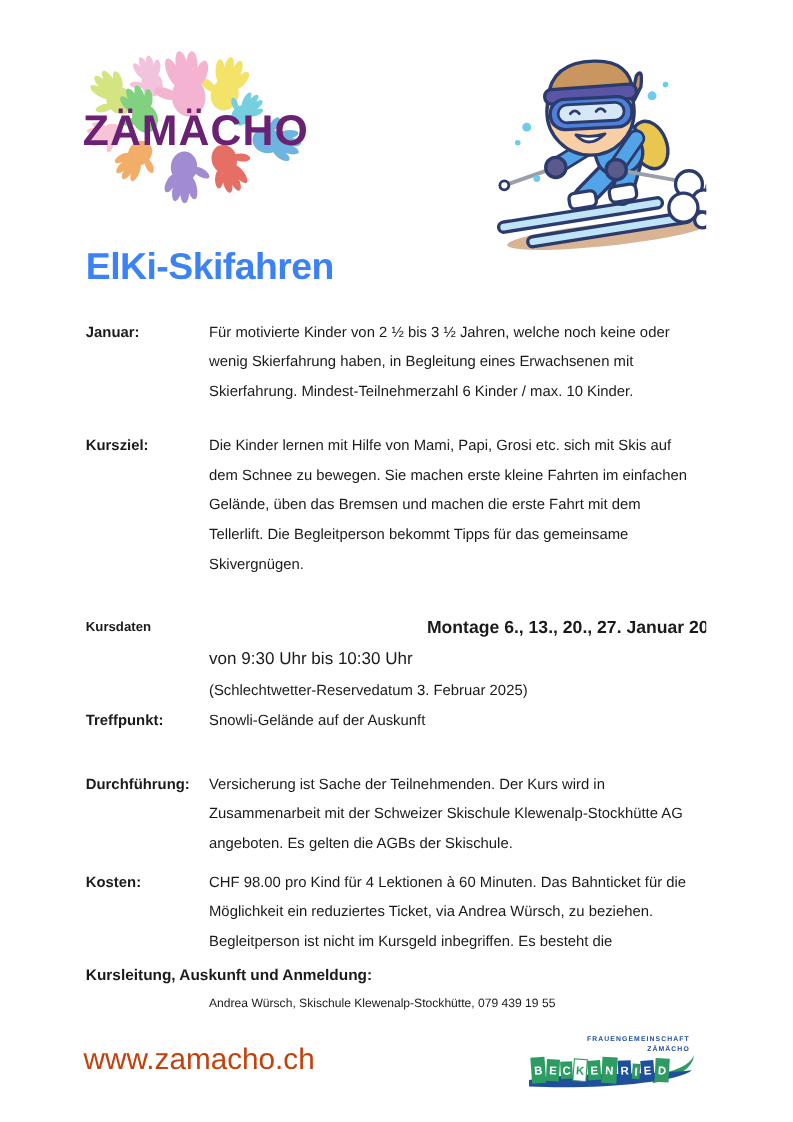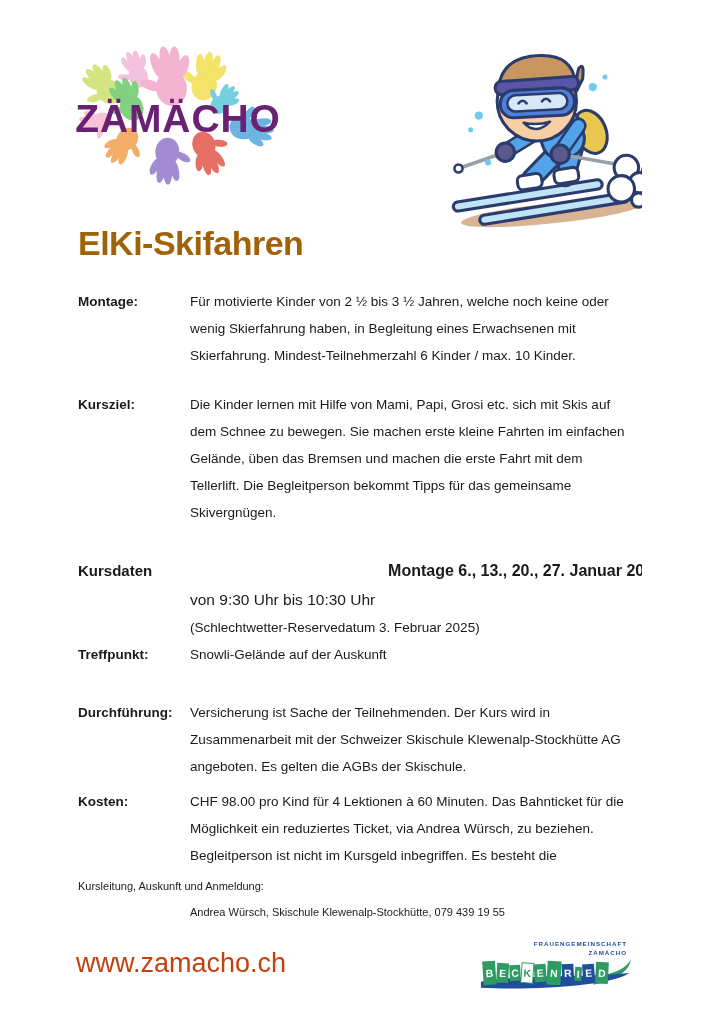--- a/index.html
+++ b/index.html
@@ -11,44 +11,44 @@
     font-family:"Liberation Sans", sans-serif;
     color:#1a1a1a;
   }
   
   .zamacho-logo{position:absolute;left:64px;top:38px;width:228px;height:152px;}
   .skier{position:absolute;left:430px;top:36px;width:234px;height:208px;}
 
   
   .title{
     position:absolute;left:78px;top:224px;margin:0;
-    font-size:34px;font-weight:700;color:#a16207;letter-spacing:-0.5px;
+    font-size:34px;font-weight:700;color:#3b82f6;letter-spacing:-0.5px;
   }
 
   
   .content{position:absolute;left:78px;top:288px;width:585px;}
   .row{display:flex;}
   .row .label{
     width:112px;flex:0 0 112px;
     font-weight:700;font-size:13.5px;line-height:27px;
   }
   .row .text{width:472px;font-size:13.5px;line-height:27px;}
   .row .text .ln{white-space:nowrap;}
   .row-kursziel{margin-top:22px;}
   .row-kursdaten{margin-top:30px;}
-  .row-kursdaten .label{font-size:15px;line-height:29px;}
+  .row-kursdaten .label{font-size:12px;line-height:29px;}
   .row-kursdaten .dates{font-weight:700;font-size:16px;line-height:29px;text-align:right;}
   .row-kursdaten .time{font-size:15.5px;line-height:29px;}
   .row-kursdaten .reserve{font-size:13.5px;line-height:27px;}
   .row-treffpunkt{}
   .row-durchfuehrung{margin-top:31px;}
   .row-kosten{margin-top:8px;}
 
   .contact{margin-top:4px;}
-  .contact-heading{font-weight:400;font-size:11px;line-height:26px;}
+  .contact-heading{font-weight:700;font-size:14px;line-height:26px;}
   .contact-line{margin-left:112px;font-size:11px;line-height:27px;}
 
   
   .website{
     position:absolute;left:76px;top:948px;
     font-size:27px;color:#c2410c;
   }
   .fg-logo{position:absolute;left:477px;top:936px;width:158px;height:64px;}
 </style>
 </head>
@@ -146,21 +146,21 @@
       <circle cx="172" cy="38" r="2.5"></circle>
       <circle cx="57" cy="122" r="3"></circle>
     </g>
   </svg>
 
   <h1 class="title">ElKi-Skifahren</h1>
 
   <div class="content">
 
     <div class="row row-angebot">
-      <div class="label">Montage:</div>
+      <div class="label">Januar:</div>
       <div class="text">
         <div class="ln">Für motivierte Kinder von 2 ½ bis 3 ½ Jahren, welche noch keine oder</div>
         <div class="ln">wenig Skierfahrung haben, in Begleitung eines Erwachsenen mit</div>
         <div class="ln">Skierfahrung. Mindest-Teilnehmerzahl 6 Kinder / max. 10 Kinder.</div>
       </div>
     </div>
 
     <div class="row row-kursziel">
       <div class="label">Kursziel:</div>
       <div class="text">

